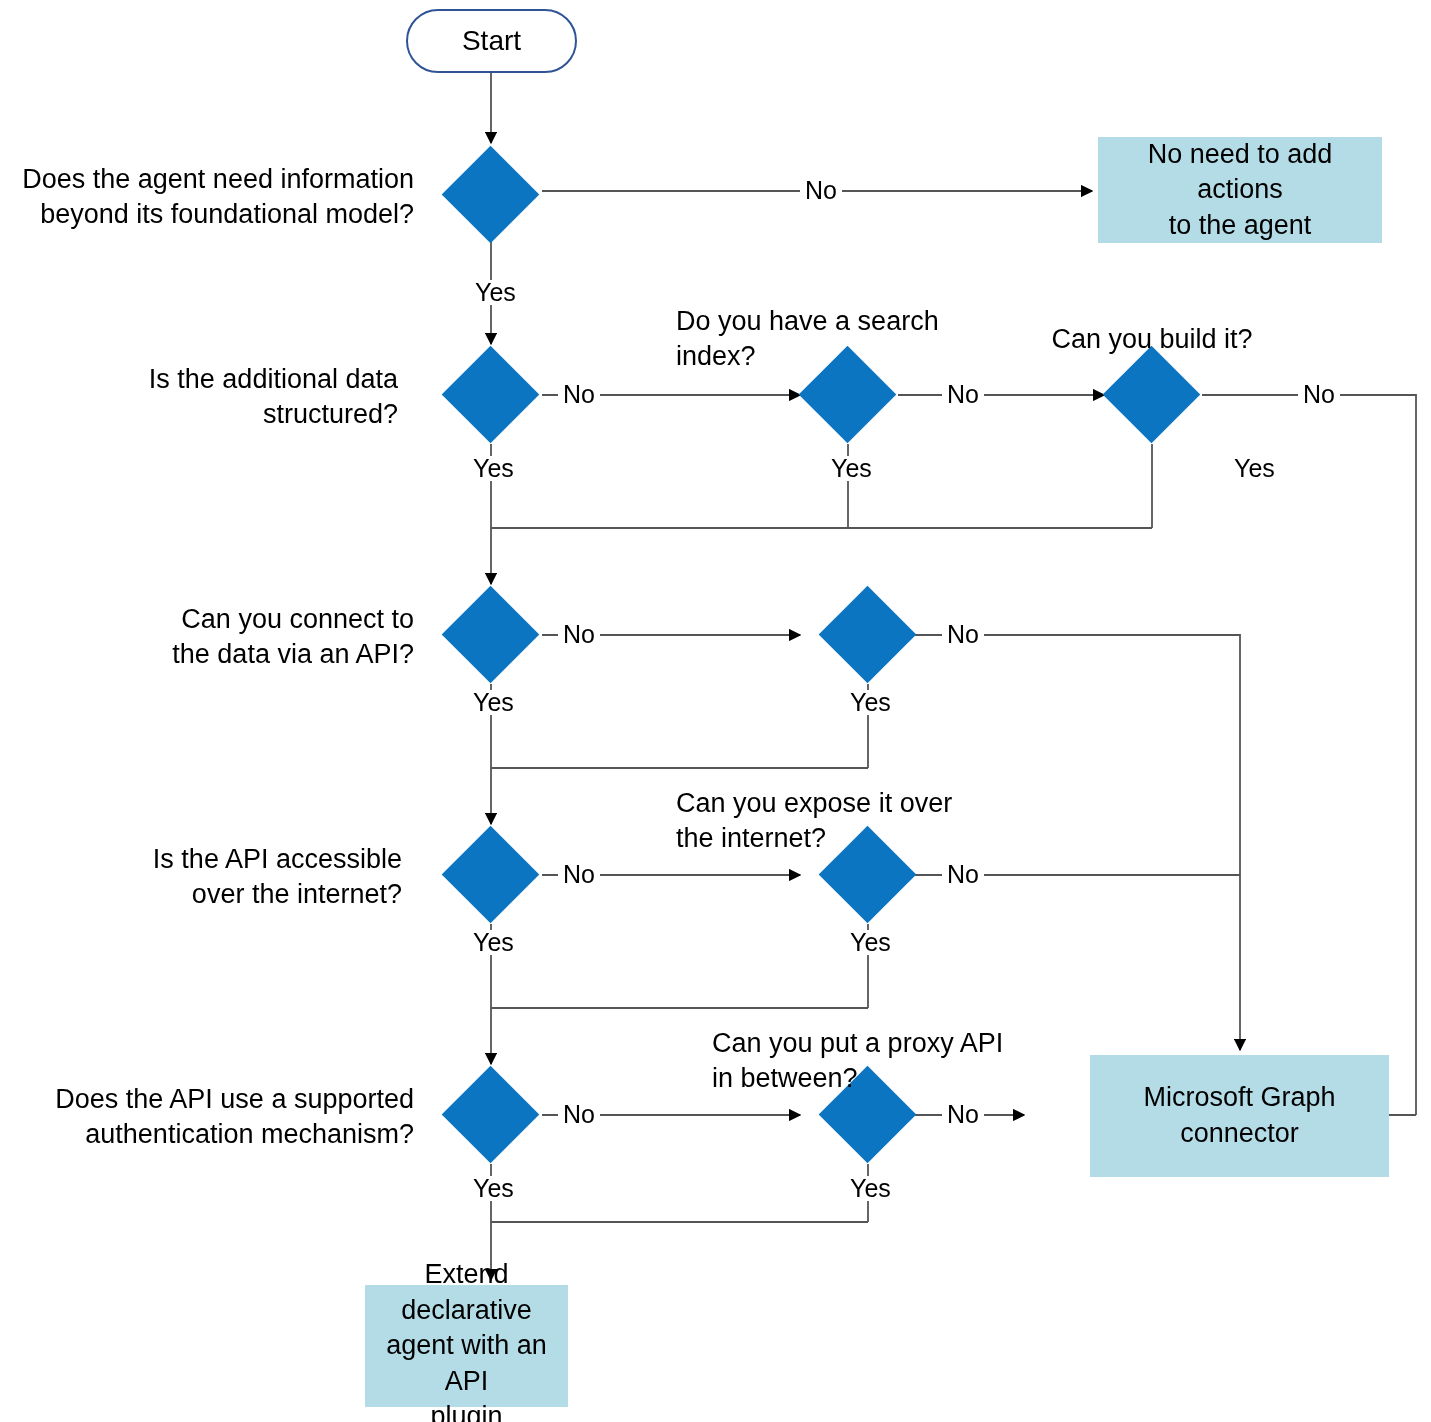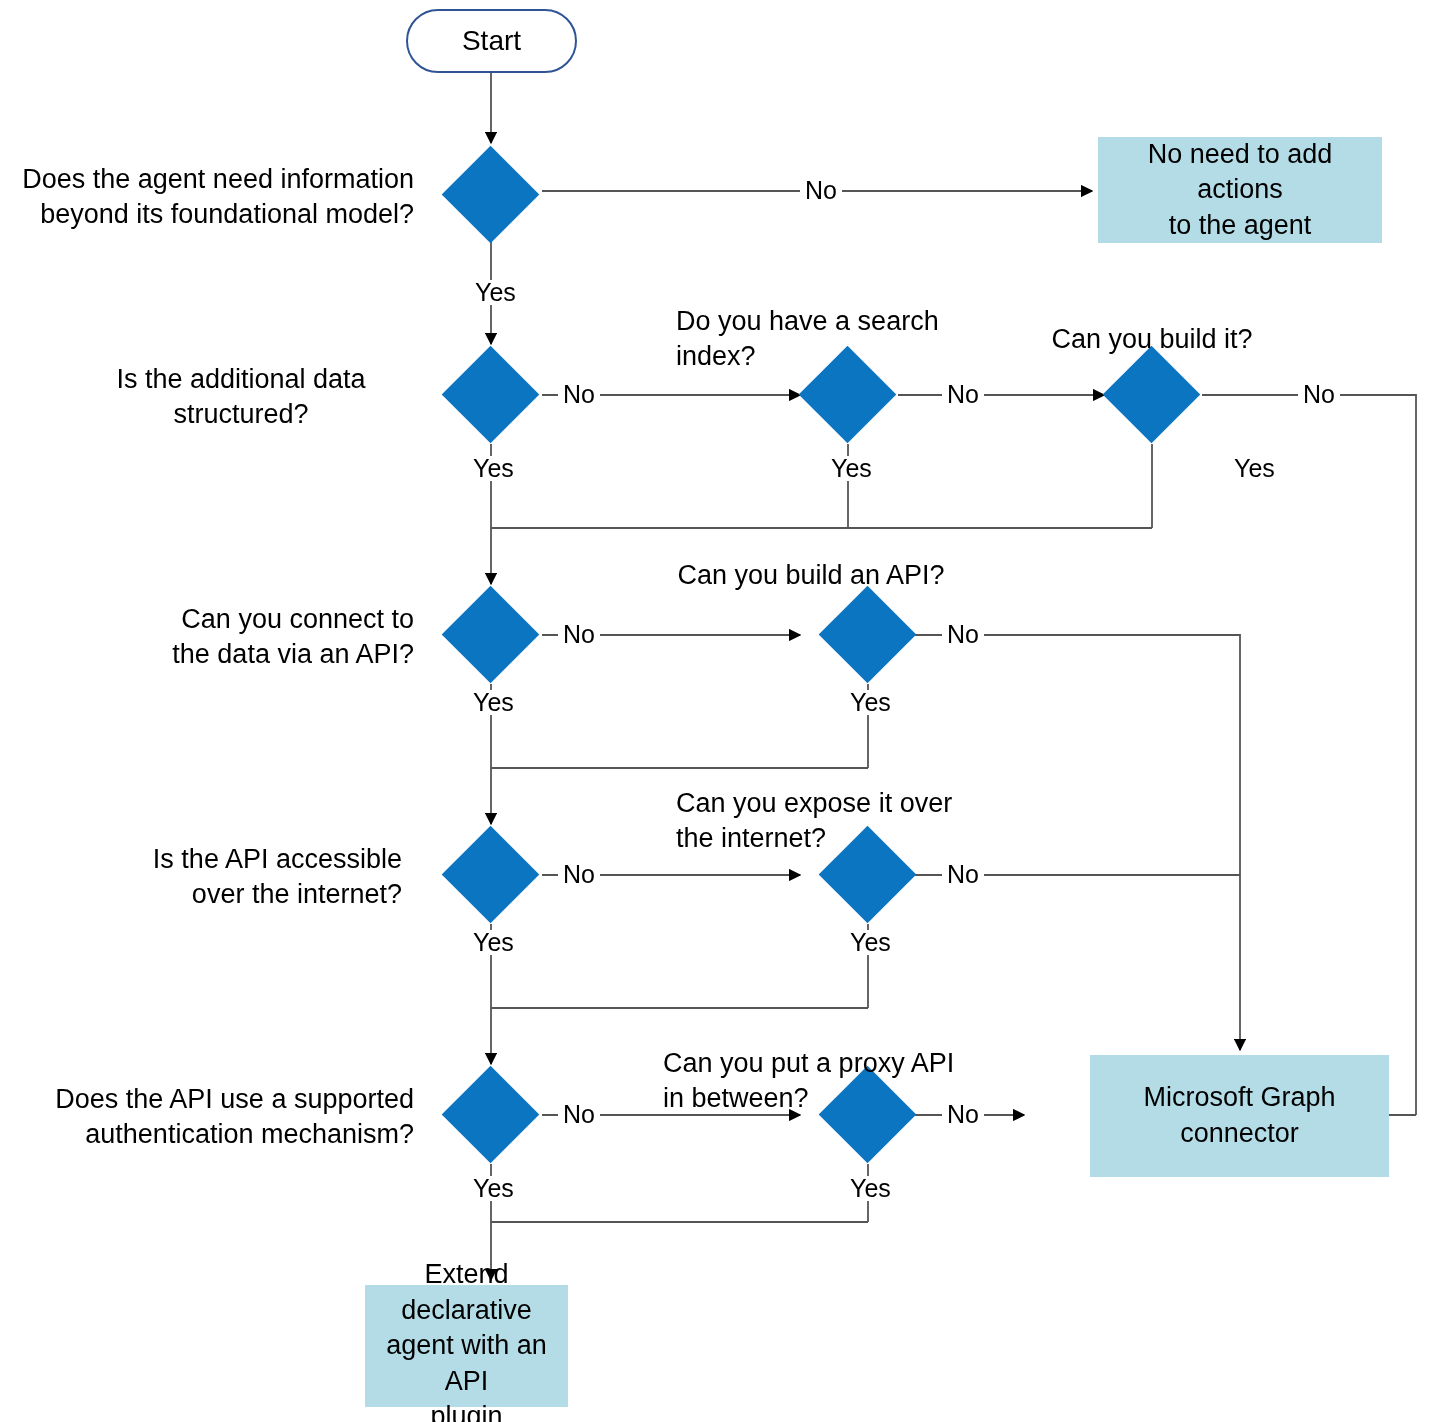--- a/index.html
+++ b/index.html
@@ -165,43 +165,42 @@
 
   <div class="node diamond" style="left:833px; top:840px; width:69px; height:69px;"></div>
 
   <div class="node diamond" style="left:456px; top:1080px; width:69px; height:69px;"></div>
 
   <div class="node diamond" style="left:833px; top:1080px; width:69px; height:69px;"></div>
 
   <div class="label right" style="left:14px; top:162px; width:400px;">Does the agent need information
 beyond its foundational model?</div>
 
-  <div class="label right" style="left:56px; top:362px; width:370px;text-align:center;">Is the additional data
+  <div class="label right" style="left:28px; top:362px; width:370px;">Is the additional data
 structured?</div>
 
   <div class="label left" style="left:676px; top:304px; width:280px;">Do you have a search
 index?</div>
 
   <div class="label center" style="left:1024px; top:322px; width:256px;">Can you build it?</div>
 
   <div class="label right" style="left:44px; top:602px; width:370px;">Can you connect to
 the data via an API?</div>
 
-  <div class="label center" style="left:676px; top:558px; width:270px;">Can you build an API?</div>
 
   <div class="label right" style="left:32px; top:842px; width:370px;">Is the API accessible
 over the internet?</div>
 
   <div class="label left" style="left:676px; top:786px; width:290px;">Can you expose it over
 the internet?</div>
 
   <div class="label right" style="left:14px; top:1082px; width:400px;">Does the API use a supported
 authentication mechanism?</div>
 
-  <div class="label left" style="left:663px; top:1026px; width:300px;margin-top:20px;">Can you put a proxy API
+  <div class="label left" style="left:712px; top:1026px; width:300px;">Can you put a proxy API
 in between?</div>
 
   <div class="edgelabel" style="left:800px; top:178px;">No</div>
   <div class="edgelabel" style="left:470px; top:280px;">Yes</div>
 
   <div class="edgelabel" style="left:558px; top:382px;">No</div>
   <div class="edgelabel" style="left:468px; top:456px;">Yes</div>
 
   <div class="edgelabel" style="left:942px; top:382px;">No</div>
   <div class="edgelabel" style="left:826px; top:456px;">Yes</div>

